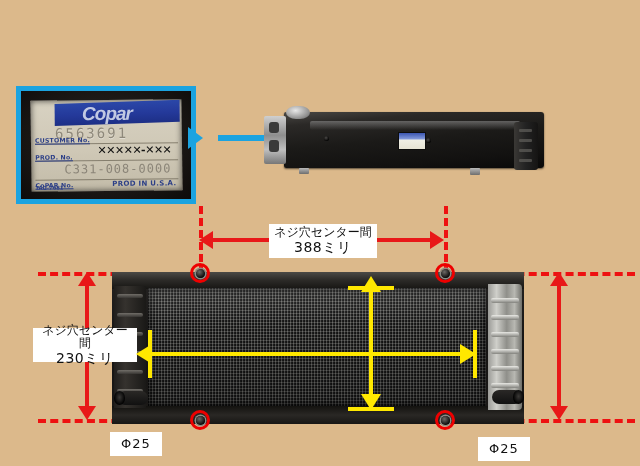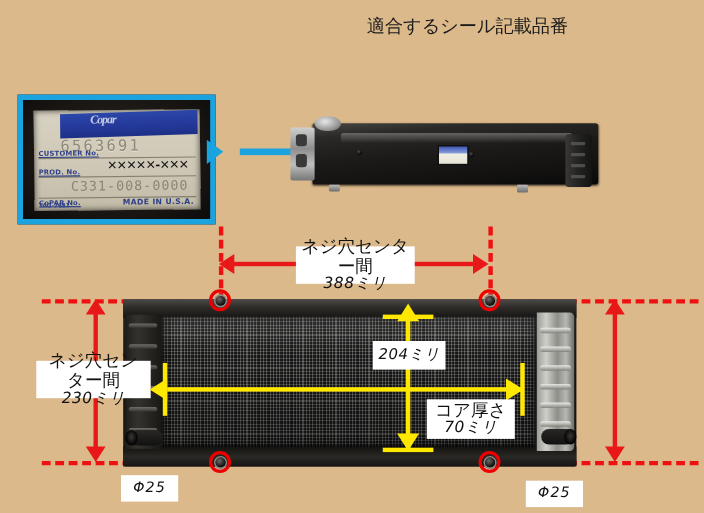--- a/index.html
+++ b/index.html
@@ -45,23 +45,23 @@
     box-shadow:0 0 6px rgba(0,0,0,.7) inset;
     transform:rotate(-0.6deg);
     overflow:hidden;
   }
   .stk-bluebar{
     position:absolute;left:16%;top:2px;right:2px;height:22px;
     background:linear-gradient(180deg,#2b47a8 0%,#24399a 55%,#1d2f86 100%);
     transform:skewY(-1.3deg);
   }
   .stk-brand{
-    position:absolute;left:34%;top:3px;font-size:11px;font-weight:700;
+    position:absolute;left:34%;top:3px;font-size:19px;font-weight:700;
     color:#cfd6ea;font-style:italic;letter-spacing:-1px;
-    font-family:Liberation Serif, serif;opacity:.92;
+    font-family:Liberation Sans, sans-serif;opacity:.92;
   }
   .stk-pn{
     position:absolute;left:16%;top:25px;font-size:14px;letter-spacing:2px;
     color:#8e887a;font-family:"DejaVu Sans Mono","Liberation Mono",monospace;
     text-shadow:0 1px 0 rgba(255,255,255,.35);
   }
   .stk-rule{position:absolute;left:4px;right:4px;height:1px;background:#6d6757;opacity:.75;}
   .stk-lbl{
     position:absolute;font-size:6.2px;font-weight:700;color:#2c3f87;
     letter-spacing:.2px;text-decoration:underline;
@@ -229,51 +229,50 @@
   .yhead.up{border-left:10px solid transparent;border-right:10px solid transparent;border-bottom:16px solid #ffe800;}
   .yhead.down{border-left:10px solid transparent;border-right:10px solid transparent;border-top:16px solid #ffe800;}
 
   
   .chip{
     position:absolute;background:#ffffff;color:#111;
     display:flex;flex-direction:column;align-items:center;justify-content:center;
     text-align:center;line-height:1.12;padding:2px 5px;box-sizing:border-box;
     font-family:"DejaVu Sans","Liberation Sans",sans-serif;
   }
-  .chip .t1{font-size:16px;}
-  .chip .t2{font-size:14px;letter-spacing:.5px;font-style:italic;}
+  .chip .t1{font-size:12px;}
+  .chip .t2{font-size:14px;letter-spacing:.5px;}
   .chip.single .t2{font-size:13.5px;}
   .chip.phi .t2{font-size:13px;letter-spacing:1px;}
 </style>
 </head>
 <body>
 
 <div id="stage">
 
 
   <div class="header-text">
-    <div class="ht-line l0">適合するシール記載品番</div>
   </div>
 
   <div class="label-frame">
     <div class="label-inner">
       <div class="sticker">
         <div class="stk-bluebar"></div>
         <div class="stk-brand">Copar</div>
         <div class="stk-pn">6563691</div>
         <div class="stk-rule" style="top:43px"></div>
         <div class="stk-lbl" style="left:4px;top:36px">CUSTOMER No.</div>
         <div class="stk-mask">✕✕✕✕✕-✕✕✕</div>
         <div class="stk-rule" style="top:60px"></div>
         <div class="stk-lbl" style="left:4px;top:53px">PROD. No.</div>
         <div class="stk-pn2">C331-008-0000</div>
         <div class="stk-rule" style="top:79px"></div>
         <div class="stk-lbl" style="left:4px;top:81px">CoPAR No.</div>
         <div class="stk-tag">TAG-7681</div>
-        <div class="stk-made">MADE IN U.S.A.</div>
+        <div class="stk-made">PROD IN U.S.A.</div>
       </div>
     </div>
   </div>
 
   <div class="cyan-line" style="left:218px;top:135px;width:200px;height:6px;"></div>
   <div class="cyan-arrow-head" style="left:203px;top:127px;transform:scaleX(-1);transform-origin:left center;"></div>
   <div class="cyan-box" style="left:409px;top:121px;width:36px;height:26px;"></div>
 
   <div class="side-photo">
     <div class="sp-body">
@@ -371,28 +370,21 @@
   <div class="ycap-v" style="left:473px;top:330px;height:48px;"></div>
   <div class="yline-h" style="left:152px;top:352px;width:322px;"></div>
   <div class="yhead left" style="left:136px;top:344px;"></div>
   <div class="yhead right" style="left:460px;top:344px;"></div>
 
   <div class="ycap-h" style="left:348px;top:286px;width:46px;"></div>
   <div class="ycap-h" style="left:348px;top:407px;width:46px;"></div>
   <div class="yline-v" style="left:369px;top:290px;height:118px;"></div>
   <div class="yhead up" style="left:361px;top:276px;"></div>
   <div class="yhead down" style="left:361px;top:394px;"></div>
-  <div class="chip single" style="left:339px;top:310px;width:66px;height:26px;">
-    <div class="t2">204ミリ</div>
-  </div>
-
-  <div class="chip" style="left:388px;top:363px;width:80px;height:36px;">
-    <div class="t1">コア厚さ</div>
-    <div class="t2">70ミリ</div>
-  </div>
+
 
   <div class="chip phi" style="left:110px;top:432px;width:52px;height:24px;">
     <div class="t2">Φ25</div>
   </div>
   <div class="chip phi" style="left:478px;top:437px;width:52px;height:24px;">
     <div class="t2">Φ25</div>
   </div>
 
 </div>
 

